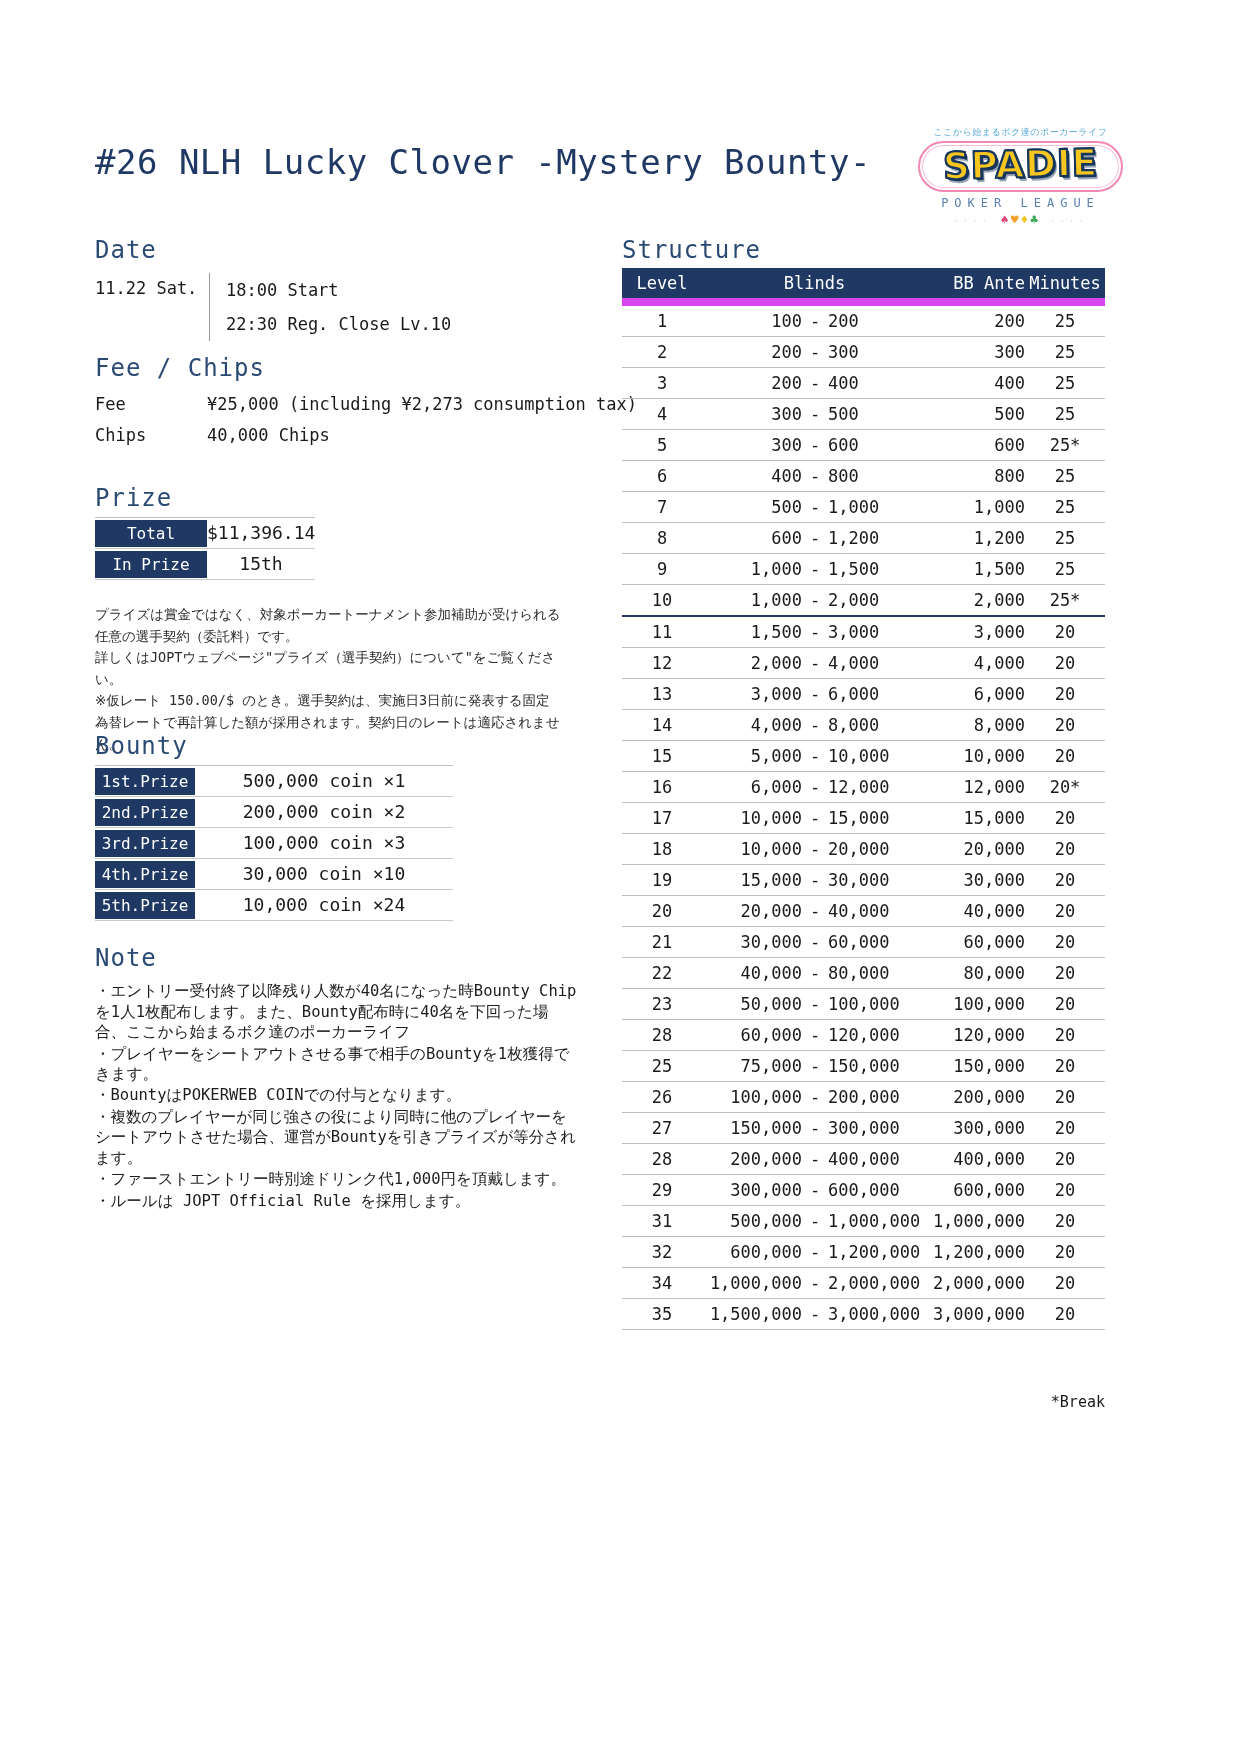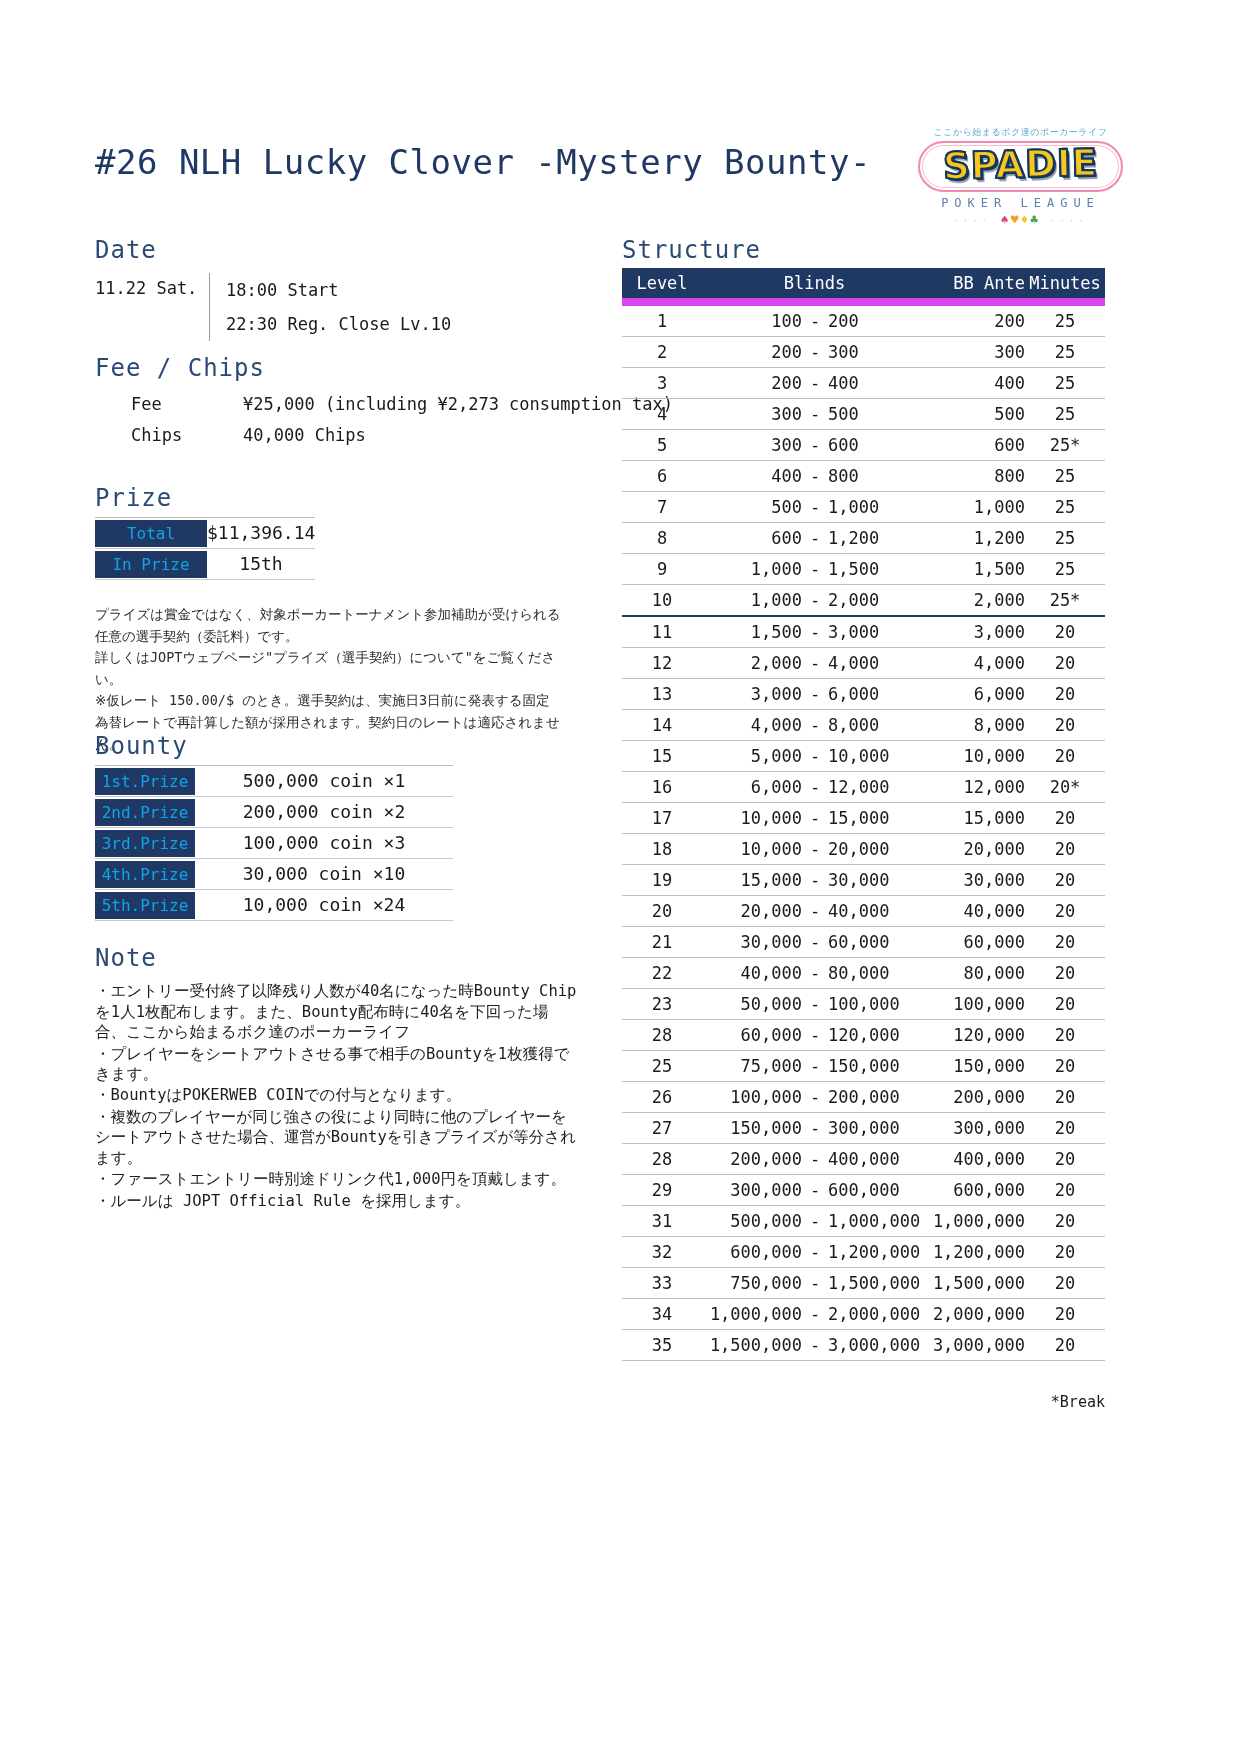--- a/index.html
+++ b/index.html
@@ -40,29 +40,29 @@
 
   
   .sec-date { position:absolute; left:95px; top:238px; }
   .date-body { display:flex; margin-top:10px; }
   .date-day { font-size:17px; padding-top:5px; width:104px; white-space:nowrap; }
   .date-sep { border-left:1px solid #9a9a9a; margin:0 16px 0 10px; }
   .date-times div { font-size:17px; line-height:34px; white-space:nowrap; }
 
   
   .sec-fee { position:absolute; left:95px; top:356px; }
-  .kv-rows { margin-top:8px;margin-left:36px; }
+  .kv-rows { margin-top:8px; }
   .kv-row { display:flex; font-size:17px; line-height:31px; white-space:nowrap; }
   .kv-row .k { width:112px; }
 
   
   .mini-table { margin-top:6px; border-top:1px solid #bdbdbd; }
   .mini-row { display:flex; border-bottom:1px solid #c9c9c9; align-items:stretch; }
   .mini-row .lab {
-    background:#1f3864; color:#0ea5e9; text-align:center;
+    background:#1f3864; color:#ffffff; text-align:center;
     font-size:16px; line-height:27px; margin:1.5px 0; white-space:nowrap;
   }
   .mini-row .val { text-align:center; font-size:18px; line-height:30px; white-space:nowrap; }
   .sec-prize { position:absolute; left:95px; top:486px; }
   .sec-prize .lab { width:112px; } .sec-prize .val { width:108px; }
   .prize-note {
     position:absolute; left:95px; top:604px; width:468px;
     font-size:13.5px; line-height:1.6; color:#2b2b2b;
   }
   .sec-bounty { position:absolute; left:95px; top:734px; }
@@ -432,26 +432,20 @@
             <td class="c-min">20</td>
           </tr>
 
           <tr>
             <td class="c-level">32</td>
             <td class="c-blinds"><span class="sb">600,000</span><span class="dash">-</span><span class="bb">1,200,000</span></td>
             <td class="c-ante">1,200,000</td>
             <td class="c-min">20</td>
           </tr>
 
-          <tr>
-            <td class="c-level">33</td>
-            <td class="c-blinds"><span class="sb">750,000</span><span class="dash">-</span><span class="bb">1,500,000</span></td>
-            <td class="c-ante">1,500,000</td>
-            <td class="c-min">20</td>
-          </tr>
 
           <tr>
             <td class="c-level">34</td>
             <td class="c-blinds"><span class="sb">1,000,000</span><span class="dash">-</span><span class="bb">2,000,000</span></td>
             <td class="c-ante">2,000,000</td>
             <td class="c-min">20</td>
           </tr>
 
           <tr>
             <td class="c-level">35</td>

